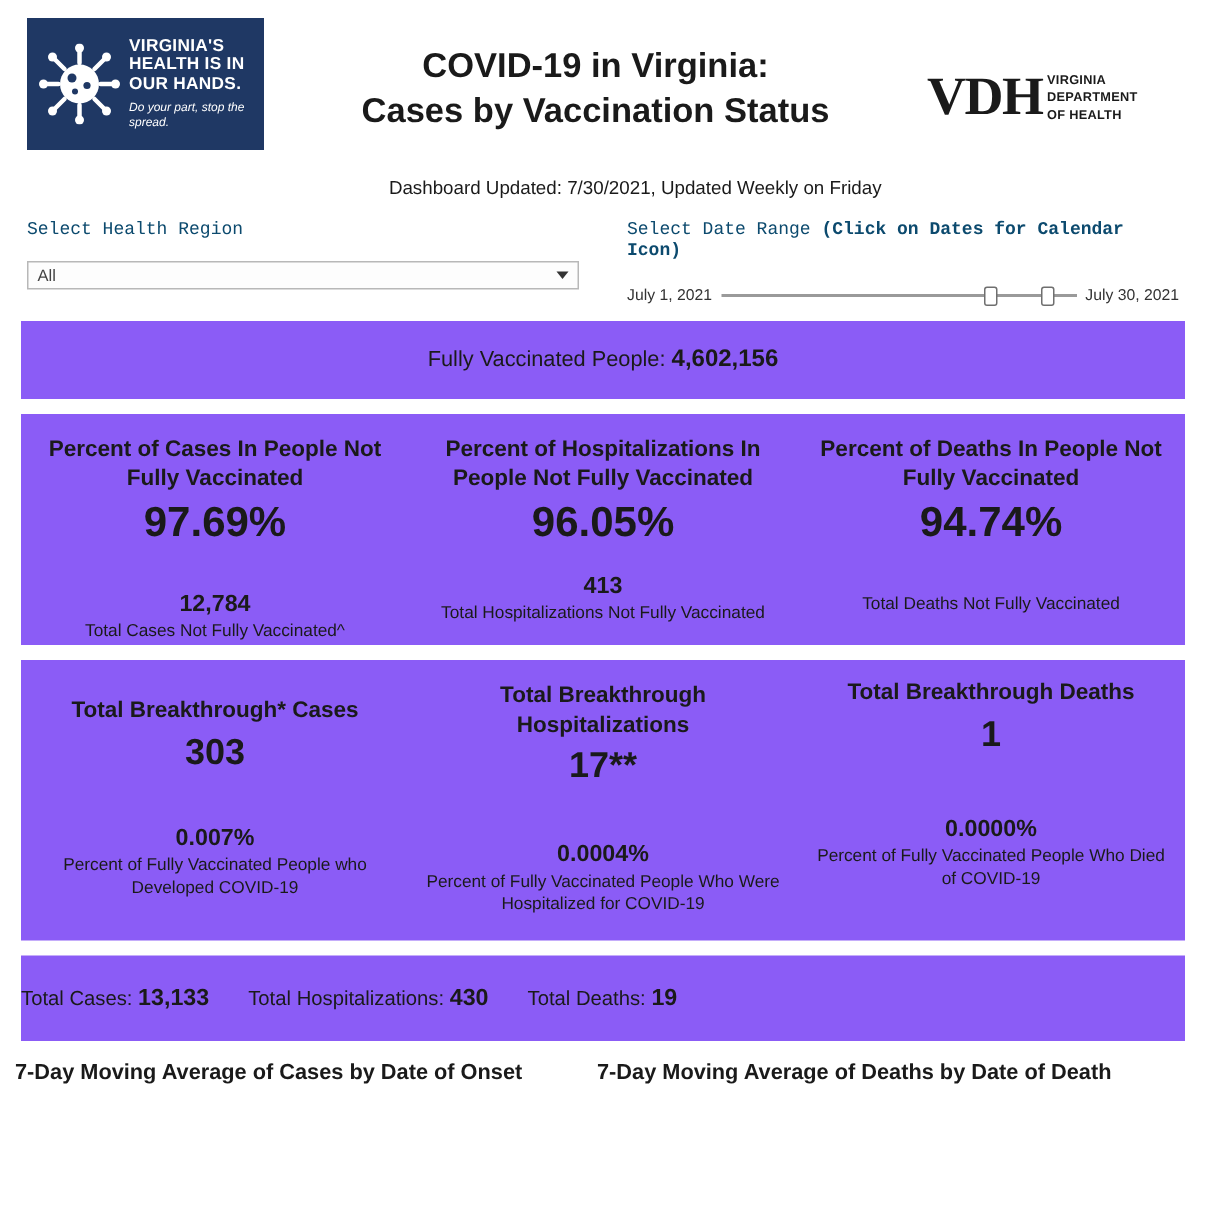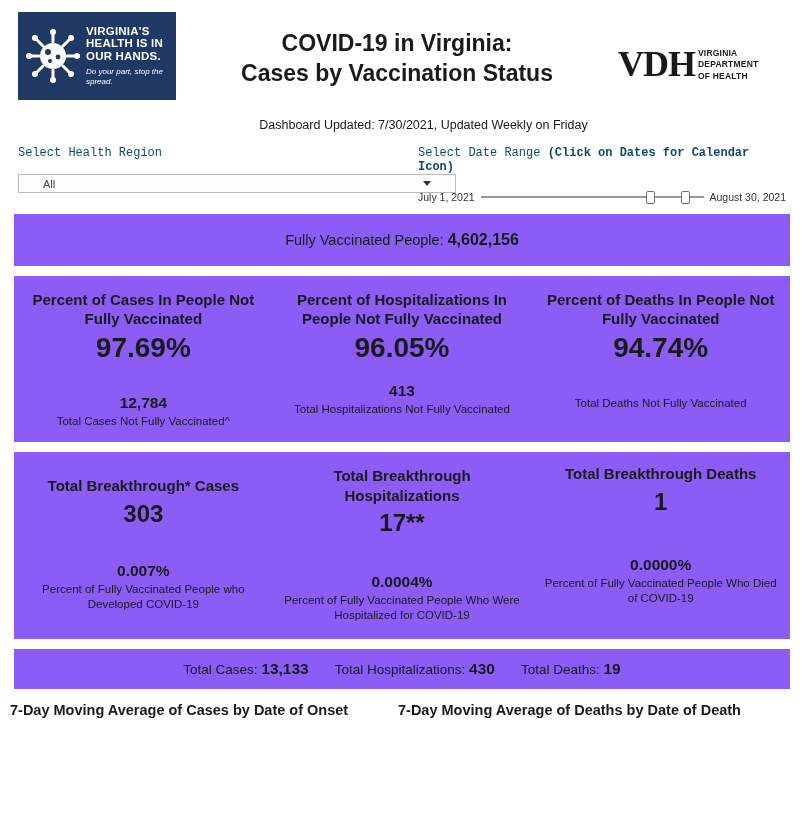--- a/index.html
+++ b/index.html
@@ -101,28 +101,28 @@
   }
   .ctrl-left { width: 372px; flex: 0 0 auto; }
   .ctrl-label {
     font-size: 12px;
     margin-bottom: 14px;
     color: #0c4a6e;
     font-family: Liberation Mono, monospace;
   }
   .ctrl-label b { font-weight: bold; }
   .select-box {
-    width: 438px;
+    width: 368px;
     height: 19px;
     border: 1px solid #b8b8b8;
     background: #fdfdfd;
     display: flex;
     align-items: center;
     justify-content: space-between;
-    padding: 0 24px;
+    padding: 0 6px;
     font-size: 11px;
     color: #444;
   }
   .caret {
     width: 0; height: 0;
     border-left: 4px solid transparent;
     border-right: 4px solid transparent;
     border-top: 5px solid #333;
   }
   .ctrl-right { flex: 1 1 auto; padding-left: 18px; }
@@ -165,21 +165,21 @@
     height: 52px;
     display: flex;
     align-items: center;
     justify-content: center;
     font-size: 14.5px;
   }
   .panel.row-vax b { font-size: 16px; }
 
   .panel.stats {
     display: flex;
-    padding: 14px 0 13px 0;
+    padding: 14px 0 1px 0;
   }
   .stat-col {
     flex: 1 1 0;
     text-align: center;
     padding: 0 14px;
   }
   .stat-head {
     font-size: 15px;
     font-weight: bold;
     line-height: 1.28;
@@ -209,24 +209,24 @@
   .bt-mid { font-size: 15.5px; font-weight: bold; }
   .bt-sub { font-size: 11.5px; line-height: 1.32; margin-top: 2px; }
   .bt-col.c1 { padding-top: 12px; }
   .bt-col.c2 { padding-top: 2px; }
   .bt-col.c3 { padding-top: 0px; }
   .bt-col.c1 .bt-gap { height: 34px; }
   .bt-col.c2 .bt-gap { height: 36px; }
   .bt-col.c3 .bt-gap { height: 40px; }
 
   .panel.totals {
-    height: 40px;
-    display: flex;
-    align-items: center;
-    justify-content: center;
+    height: 57px;
+    display: flex;
+    align-items: center;
+    justify-content: flex-start;
     gap: 26px;
     font-size: 13.5px;
     margin-top: 10px;
   }
   .totals b { font-size: 15.5px; }
 
   
   .chart-heads {
     display: flex;
     padding: 12px 18px 0 10px;
@@ -310,21 +310,21 @@
       <div class="ctrl-label">
         <span>Select Date Range </span><b>(Click on Dates for Calendar Icon)</b>
       </div>
       <div class="slider-row">
         <span>July 1, 2021</span>
         <span class="slider-track">
           <span class="line"></span>
           <span class="handle h1"></span>
           <span class="handle h2"></span>
         </span>
-        <span>August 30, 2021</span>
+        <span>July 30, 2021</span>
       </div>
     </div>
   </div>
 
   <div class="panel row-vax">
     <span>Fully Vaccinated People:</span>&nbsp;<b>4,602,156</b>
   </div>
 
   <div class="panel stats">
     <div class="stat-col">

